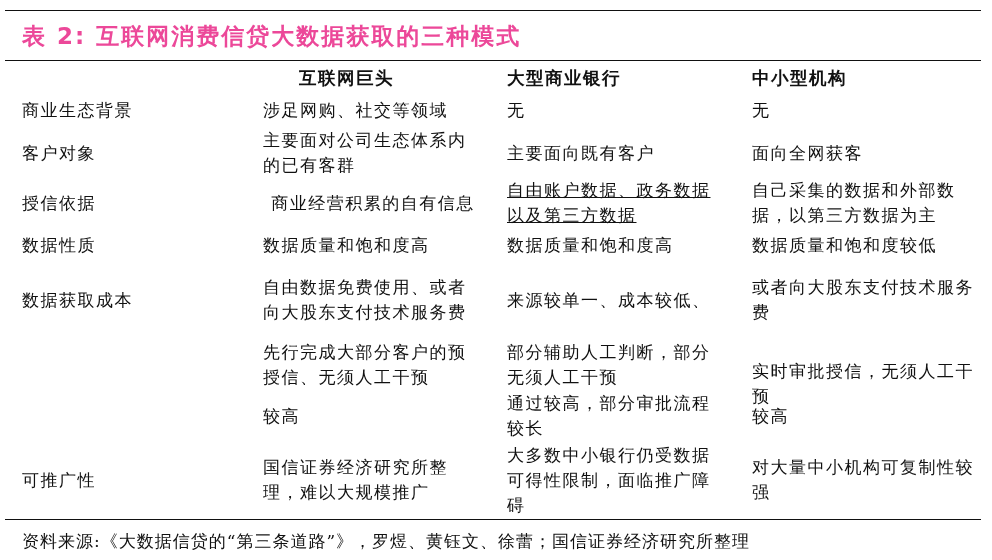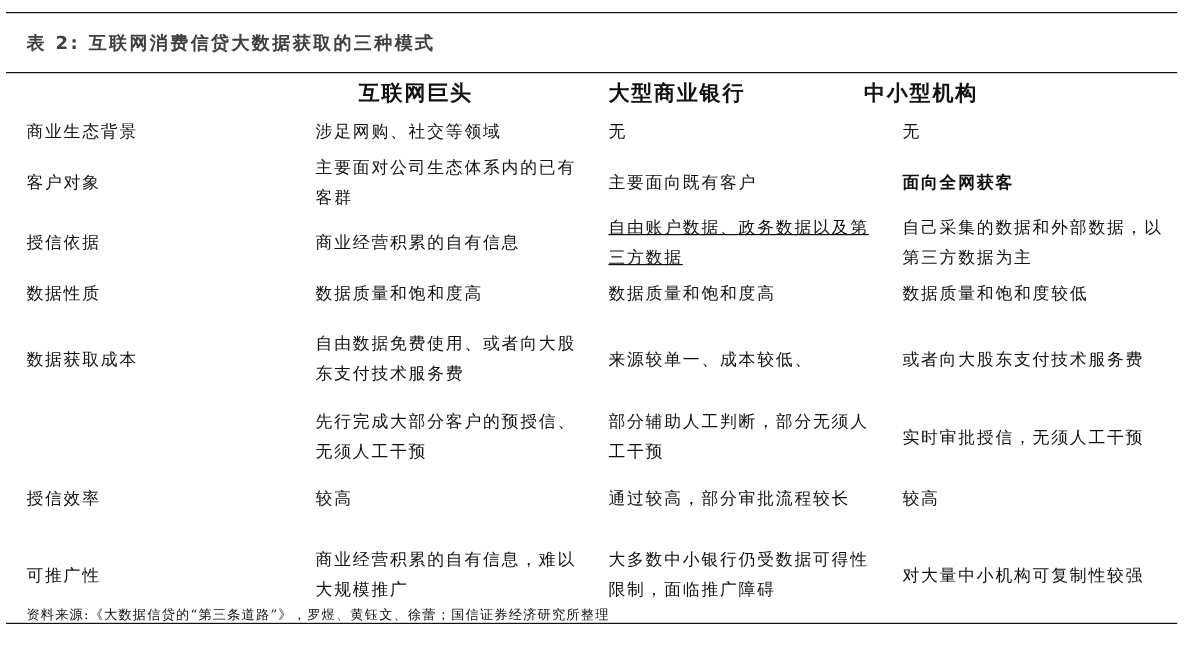--- a/index.html
+++ b/index.html
@@ -5,54 +5,54 @@
   html, body { margin: 0; padding: 0; background: #ffffff; }
   body {
     width: 992px; height: 560px; position: relative; overflow: hidden;
     font-family: "DejaVu Serif", "Liberation Serif", serif;
     color: #111;
   }
   .rule { position: absolute; left: 5px; width: 976px; height: 0; border-top: 1.6px solid #111; }
   .title {
     position: absolute; left: 22px; top: 17px; height: 38px; line-height: 38px;
     font-family: "DejaVu Sans", "Liberation Sans", sans-serif;
-    font-size: 15px; font-weight: bold; letter-spacing: 2px; color: #404040;
+    font-size: 23px; font-weight: bold; letter-spacing: 2px; color: #ec4899;
     white-space: nowrap;
   }
   .hdr {
     position: absolute; top: 64px; height: 28px; line-height: 28px;
     font-size: 17.5px; font-weight: bold; letter-spacing: 1.5px; white-space: nowrap;
   }
   .row { position: absolute; left: 0; width: 992px; }
   .cell {
     position: absolute; top: 0; display: flex; align-items: center;
-    font-size: 14px; line-height: 25px; letter-spacing: 1.5px;
+    font-size: 17px; line-height: 25px; letter-spacing: 1.5px;
   }
   .cell span { display: block; }
   .c0 { left: 22px; width: 230px; }
   .c1 { left: 263px; width: 220px; }
   .c2 { left: 507px; width: 220px; }
   .c3 { left: 752px; width: 225px; }
   .src {
-    position: absolute; left: 22px; top: 500px; height: 26px; line-height: 26px;
-    font-size: 11px; letter-spacing: 1px; white-space: nowrap;
+    position: absolute; left: 22px; top: 528px; height: 26px; line-height: 26px;
+    font-size: 17px; letter-spacing: 1px; white-space: nowrap;
   }
 </style>
 </head>
 <body>
 
 <div class="rule" style="top:10px;"></div>
 <div class="title">表 2:  互联网消费信贷大数据获取的三种模式</div>
 <div class="rule" style="top:60px;"></div>
 
 <div>
   <div class="hdr" style="left:22px;"></div>
   <div class="hdr" style="left:263px;margin-left:36px;">互联网巨头</div>
   <div class="hdr" style="left:507px;">大型商业银行</div>
-  <div class="hdr" style="left:720px;">中小型机构</div>
+  <div class="hdr" style="left:752px;">中小型机构</div>
 </div>
 
 <div class="row" style="top:96px;height:28px;">
   <div class="cell c0" style="height:28px;">
       <span>商业生态背景</span>
     </div>
   <div class="cell c1" style="height:28px;">
       <span>涉足网购、社交等领域</span>
     </div>
   <div class="cell c2" style="height:28px;">
@@ -66,30 +66,30 @@
 <div class="row" style="top:128px;height:50px;">
   <div class="cell c0" style="height:50px;">
       <span>客户对象</span>
     </div>
   <div class="cell c1" style="height:50px;">
       <span>主要面对公司生态体系内的已有客群</span>
     </div>
   <div class="cell c2" style="height:50px;">
       <span>主要面向既有客户</span>
     </div>
-  <div class="cell c3" style="height:50px;font-weight:bold;">
+  <div class="cell c3" style="height:50px;">
       <span>面向全网获客</span>
     </div>
 </div>
 
 <div class="row" style="top:178px;height:50px;">
   <div class="cell c0" style="height:50px;text-align:right;">
       <span>授信依据</span>
     </div>
-  <div class="cell c1" style="height:50px;">
+  <div class="cell c1" style="height:50px;justify-content:center;">
       <span>商业经营积累的自有信息</span>
     </div>
   <div class="cell c2" style="height:50px;text-decoration:underline;">
       <span>自由账户数据、政务数据以及第三方数据</span>
     </div>
   <div class="cell c3" style="height:50px;">
       <span>自己采集的数据和外部数据，以第三方数据为主</span>
     </div>
 </div>
 
@@ -123,46 +123,43 @@
     </div>
 </div>
 
 <div class="row" style="top:340px;height:50px;">
   <div class="cell c1" style="height:50px;">
       <span>先行完成大部分客户的预授信、无须人工干预</span>
     </div>
   <div class="cell c2" style="height:50px;">
       <span>部分辅助人工判断，部分无须人工干预</span>
     </div>
-  <div class="cell c3" style="height:50px;">
+  <div class="cell c3" style="height:50px;margin-top:19px;">
       <span>实时审批授信，无须人工干预</span>
     </div>
 </div>
 
 <div class="row" style="top:391px;height:50px;">
-  <div class="cell c0" style="height:50px;">
-      <span>授信效率</span>
-    </div>
   <div class="cell c1" style="height:50px;">
       <span>较高</span>
     </div>
   <div class="cell c2" style="height:50px;">
       <span>通过较高，部分审批流程较长</span>
     </div>
   <div class="cell c3" style="height:50px;">
       <span>较高</span>
     </div>
 </div>
 
 <div class="row" style="top:442px;height:76px;">
   <div class="cell c0" style="height:76px;">
       <span>可推广性</span>
     </div>
   <div class="cell c1" style="height:76px;">
-      <span>商业经营积累的自有信息，难以大规模推广</span>
+      <span>国信证券经济研究所整理，难以大规模推广</span>
     </div>
   <div class="cell c2" style="height:76px;">
       <span>大多数中小银行仍受数据可得性限制，面临推广障碍</span>
     </div>
   <div class="cell c3" style="height:76px;">
       <span>对大量中小机构可复制性较强</span>
     </div>
 </div>
 
 <div class="rule" style="top:519px;"></div>

